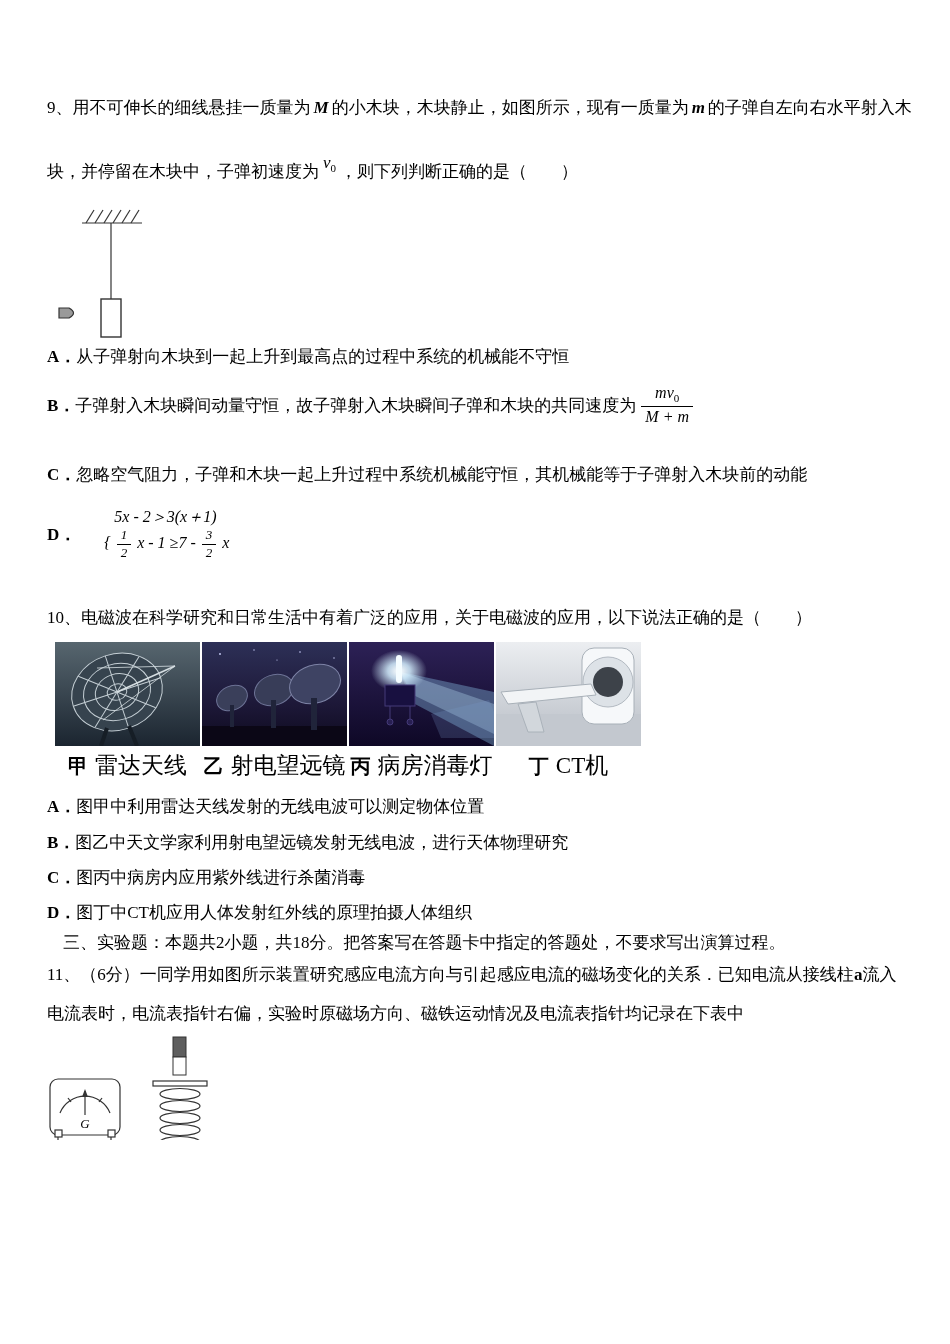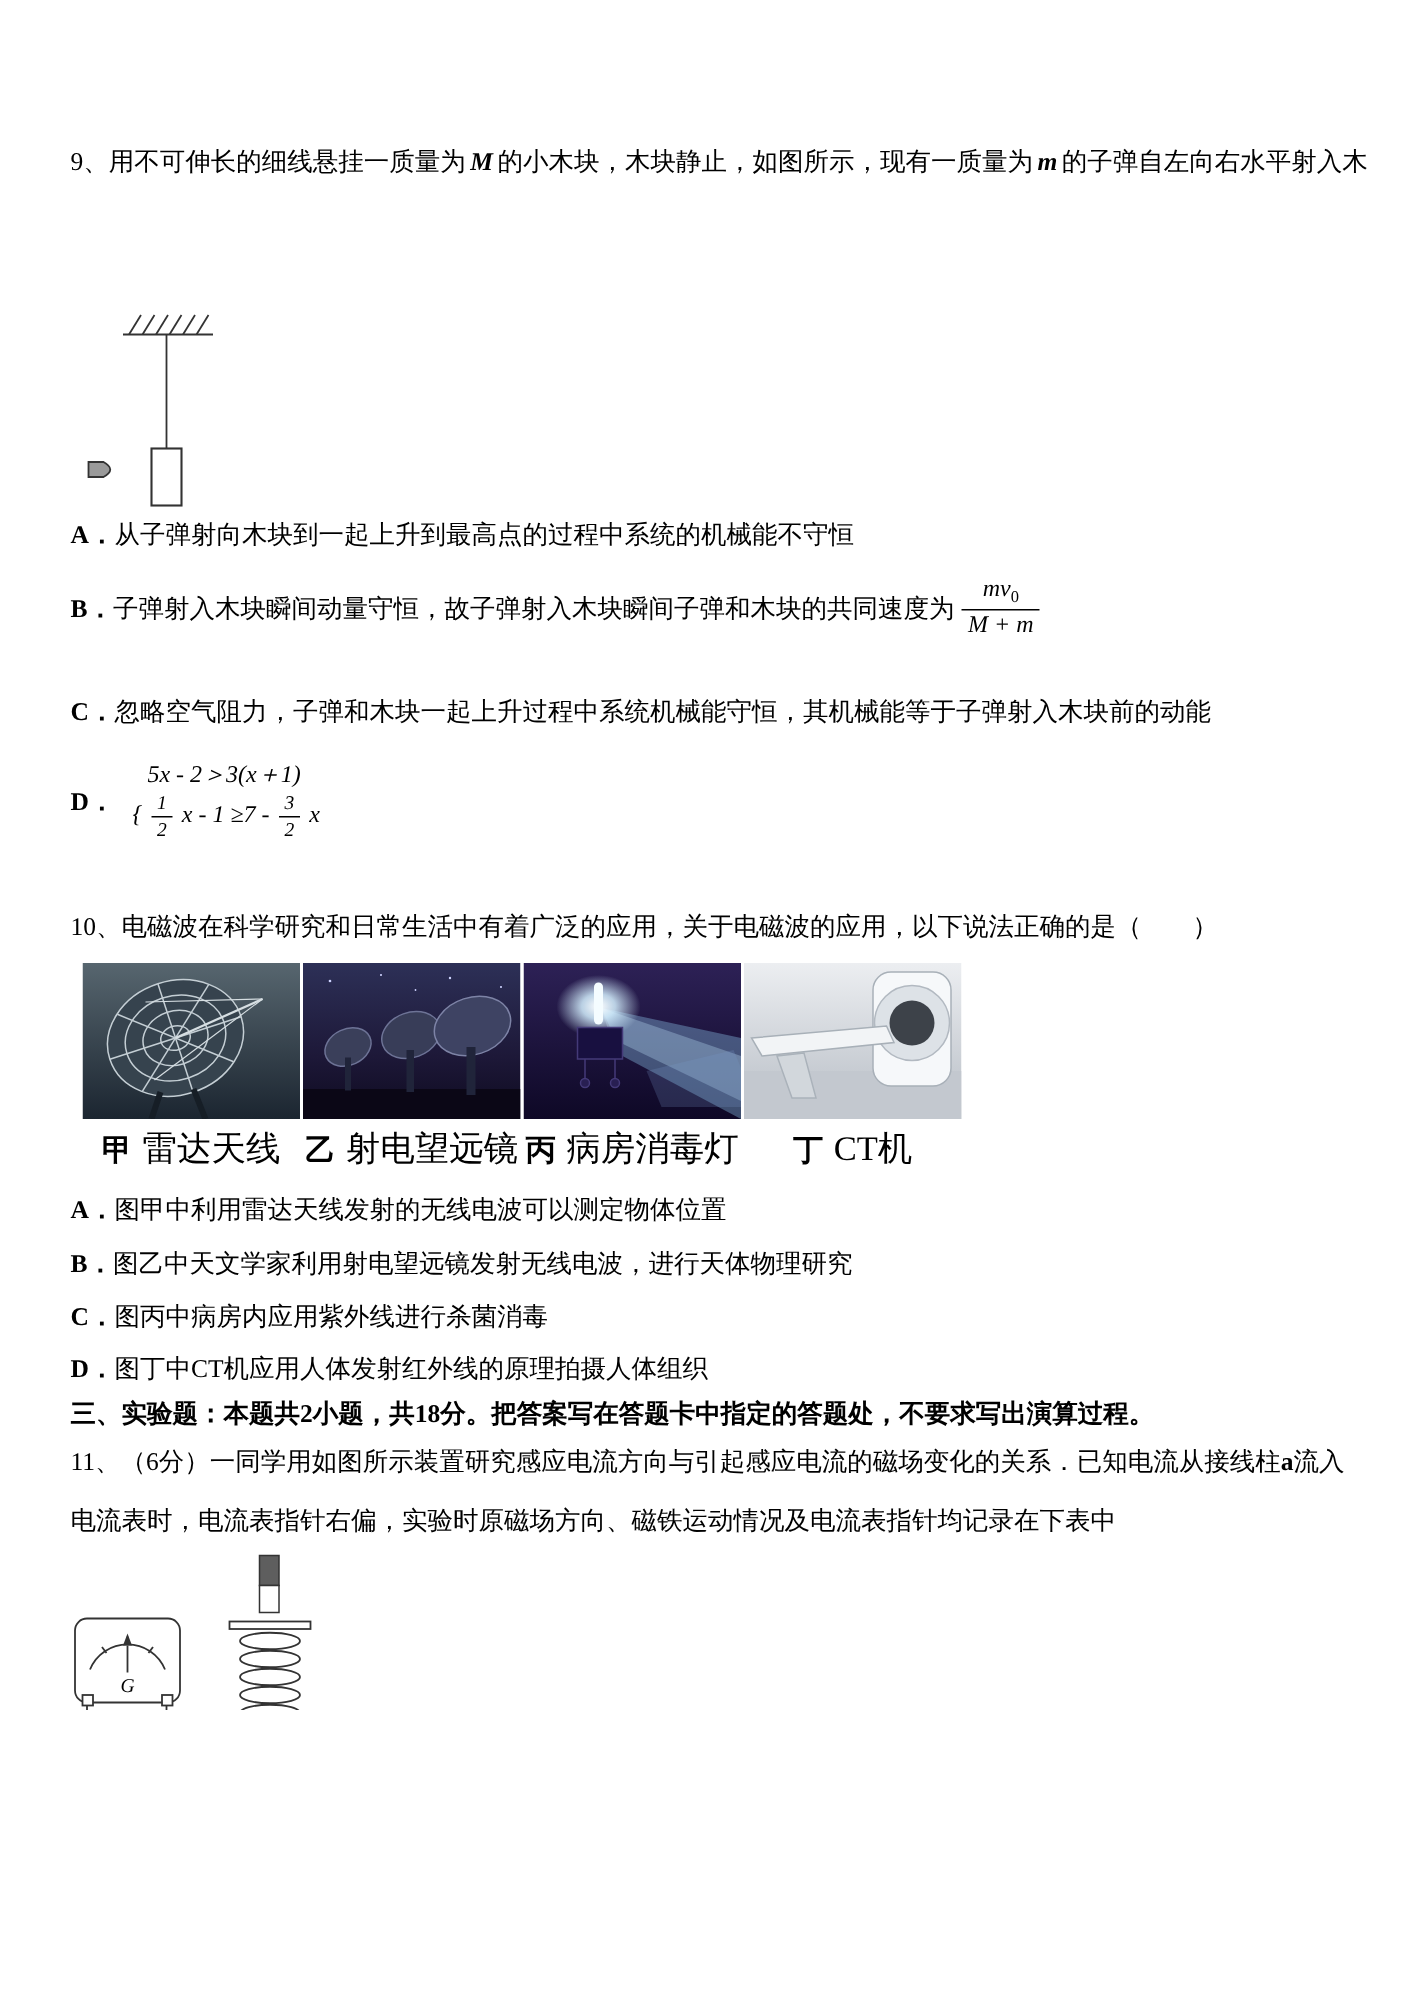--- a/index.html
+++ b/index.html
@@ -8,41 +8,44 @@
   .line{position:absolute;left:47px;white-space:nowrap;}
   .opt{position:absolute;left:47px;display:flex;align-items:center;white-space:nowrap;}
   .opt-label{font-weight:bold;}
   .var{font-style:italic;font-weight:bold;margin:0 3px;}
   .ivar{font-style:italic;}
   sub{font-size:11px;}
   .raised{display:inline-block;transform:translateY(-9px);margin:0 4px;}
   .frac{display:inline-block;text-align:center;vertical-align:middle;line-height:1.15;margin:12px 5px;font-size:16px;}
   .frac .num{display:block;border-bottom:1px solid #000;padding:0 4px 1px;}
   .frac .den{display:block;padding:1px 4px 0;}
-  .dmath{display:inline-flex;flex-direction:column;align-items:flex-start;margin-left:12px;font-size:16px;line-height:1.3;font-style:italic;}
+  .dmath{display:inline-flex;flex-direction:column;align-items:flex-start;margin-left:28px;font-size:16px;line-height:1.3;font-style:italic;}
   .dmath .top{padding-left:10px;}
   .dmath .frac{font-size:13px;margin:0 2px;}
   .photo-row{position:absolute;left:55px;top:642px;display:flex;gap:2px;}
   .photo{width:145px;height:104px;display:block;}
   .caption-row{position:absolute;left:55px;top:750px;display:flex;gap:2px;}
   .caption-cell{width:145px;display:flex;align-items:baseline;justify-content:center;}
   .tag{font-weight:bold;font-size:20px;margin-right:7px;font-family:"Liberation Sans",sans-serif;}
   .cap{font-size:23px;}
-  .sec-head{font-weight:bold;}
+  .sec-head{font-weight:normal;margin-left:16px;}
   .bold-a{font-weight:bold;}
   .figsvg{position:absolute;}
   .bottom-rule{position:absolute;left:0;top:1331px;width:950px;border-top:1.5px solid #333;}
 </style>
 </head>
 <body>
 
 <div class="page">
 
   <div class="line" style="top:96px;">
     <span>9、用不可伸长的细线悬挂一质量为</span><span class="var">M</span><span>的小木块，木块静止，如图所示，现有一质量为</span><span class="var">m</span><span>的子弹自左向右水平射入木</span>
+  </div>
+  <div class="line" style="top:160px;">
+    <span>块，并停留在木块中，子弹初速度为</span><span class="raised"><span class="ivar">v</span><sub>0</sub></span><span>，则下列判断正确的是（　　）</span>
   </div>
 
   <svg class="figsvg" style="left:52px;top:203px;" width="125" height="145" viewBox="0 0 125 145">
     <g stroke="#333" stroke-width="1.2">
       <line x1="30" y1="20" x2="90" y2="20"></line>
       <line x1="34" y1="20" x2="42" y2="7"></line>
       <line x1="43" y1="20" x2="51" y2="7"></line>
       <line x1="52" y1="20" x2="60" y2="7"></line>
       <line x1="61" y1="20" x2="69" y2="7"></line>
       <line x1="70" y1="20" x2="78" y2="7"></line>

